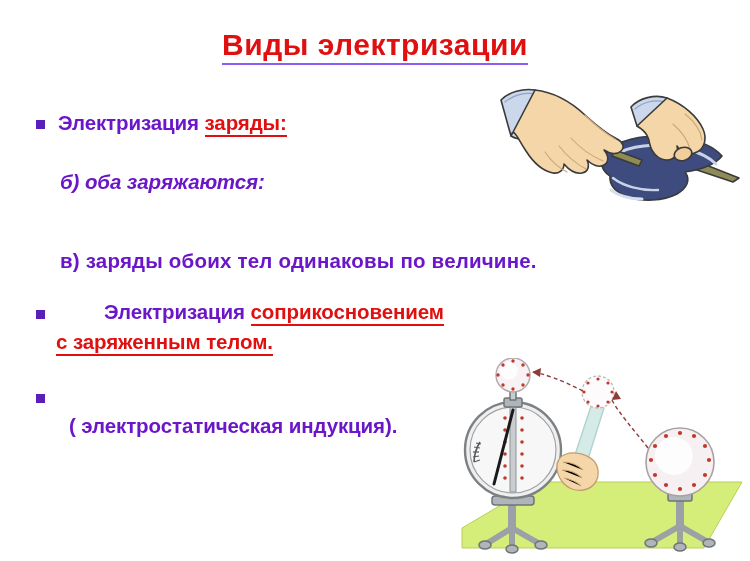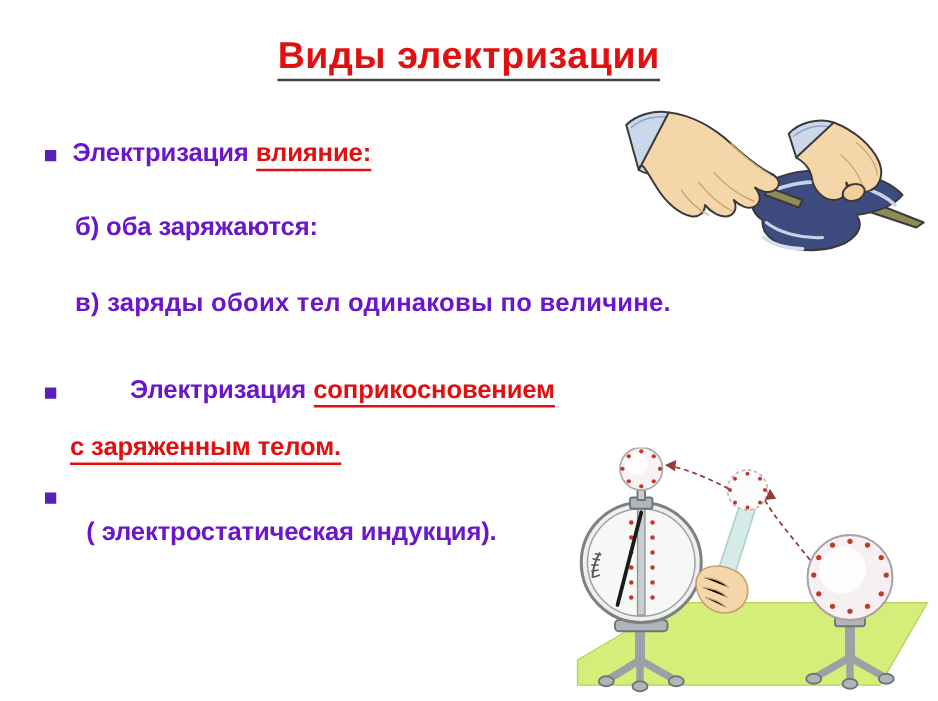--- a/index.html
+++ b/index.html
@@ -23,21 +23,21 @@
     top: 28px;
     width: 750px;
     text-align: center;
     font-size: 30px;
     font-weight: bold;
     color: #E01010;
     letter-spacing: 0.5px;
     white-space: nowrap;
   }
   #title .ul {
-    border-bottom: 2px solid #404040;
+    border-bottom: 2px solid #8b5cf6;
     padding-bottom: 2px;
   }
 
   
   .txt {
     position: absolute;
     color: #6B17C9;
     font-weight: bold;
     font-size: 20.5px;
     white-space: nowrap;
@@ -76,40 +76,40 @@
 
 <div id="slide">
 
   <div id="title">
     <span class="ul">Виды электризации</span>
   </div>
 
   <div class="bullet" style="left:36px; top:120px;"></div>
 
   <div class="txt" style="left:58px; top:111px;">
-    <span>Электризация </span><span class="u-red">влияние:</span>
-  </div>
-
-
-  <div class="txt" style="left:60px; top:170px;">
+    <span>Электризация </span><span class="u-red">заряды:</span>
+  </div>
+
+
+  <div class="txt" style="left:60px; top:170px;font-style:italic;">
     <span>б) оба заряжаются:</span>
   </div>
 
 
-  <div class="txt" style="left:60px; top:231px; letter-spacing:0.2px;">
+  <div class="txt" style="left:60px; top:249px; letter-spacing:0.2px;">
     <span>в) заряды обоих тел одинаковы по величине.</span>
   </div>
 
   <div class="bullet" style="left:36px; top:310px;"></div>
 
   <div class="txt" style="left:58px; top:300px;margin-left:46px;">
     <span>Электризация </span><span class="u-red">соприкосновением</span>
   </div>
 
-  <div class="txt" style="left:56px; top:346px;">
+  <div class="txt" style="left:56px; top:330px;">
     <span class="u-red">с заряженным телом.</span>
   </div>
 
   <div class="bullet" style="left:36px; top:394px;"></div>
 
 
   <div class="txt" style="left:69px; top:414px;">
     <span>( электростатическая индукция).</span>
   </div>
 

